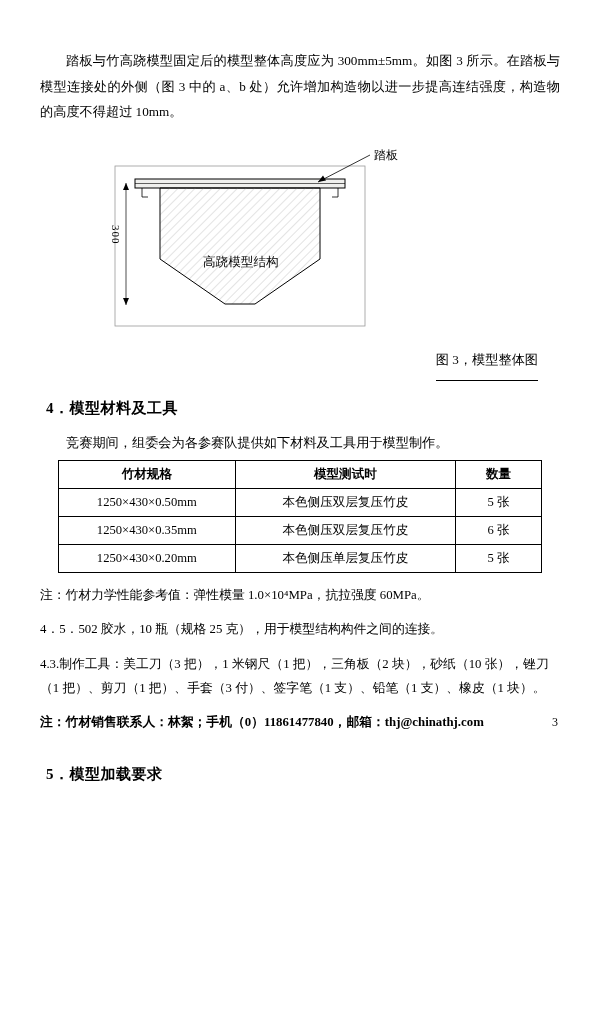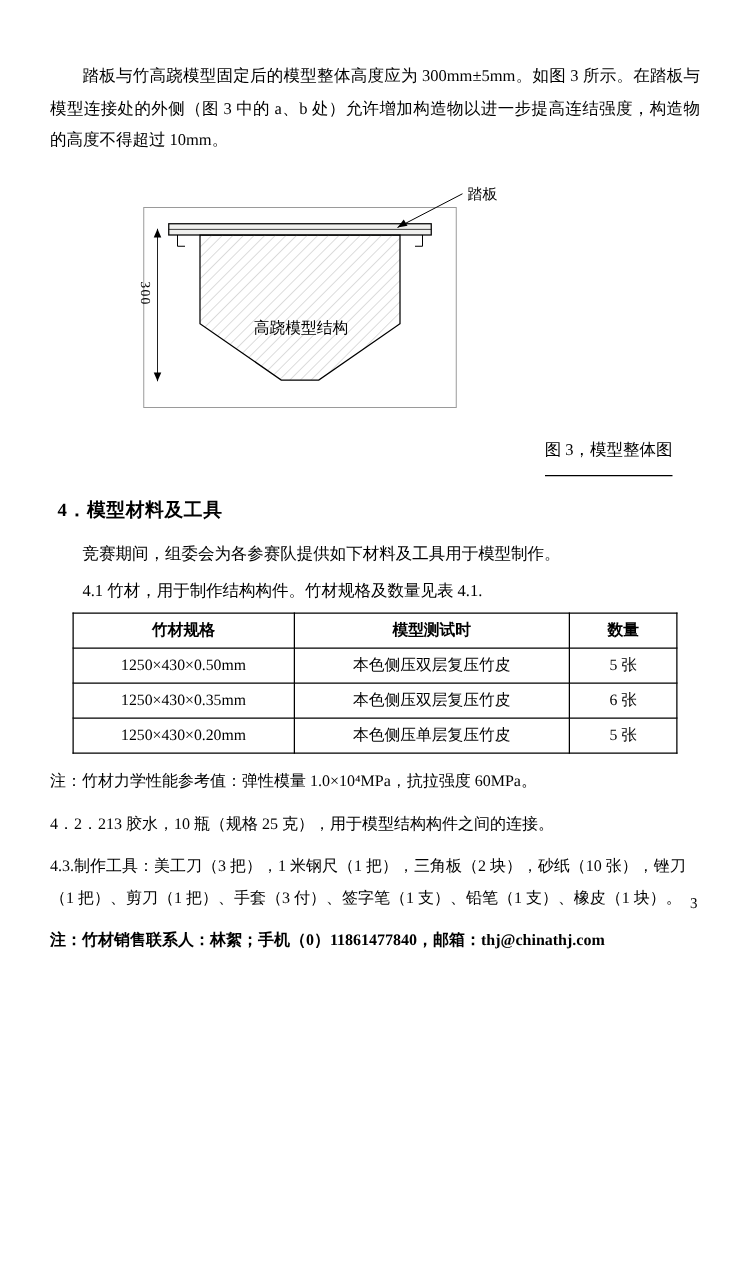--- a/index.html
+++ b/index.html
@@ -159,21 +159,20 @@
       <span class="fig-inner-label" style="left:163px; top:98px;margin-top:17px;">高跷模型结构</span>
     </div>
 
     <div class="fig-caption">
       <span>图 3，模型整体图</span>
     </div>
 
     <h2 class="section">4．模型材料及工具</h2>
 
     <p class="para indent2">竞赛期间，组委会为各参赛队提供如下材料及工具用于模型制作。</p>
-    <p class="para indent2">4.1 竹材，用于制作结构构件。竹材规格及数量见表 4.1.</p>
 
 
     <table class="bamboo">
       <thead>
         <tr>
           <th class="col1">竹材规格</th>
           <th class="col2">模型测试时</th>
           <th class="col3">数量</th>
         </tr>
       </thead>
@@ -190,22 +189,23 @@
         </tr>
         <tr>
           <td>1250×430×0.20mm</td>
           <td>本色侧压单层复压竹皮</td>
           <td>5 张</td>
         </tr>
       </tbody>
     </table>
 
     <p class="note">注：竹材力学性能参考值：弹性模量 1.0×10⁴MPa，抗拉强度 60MPa。</p>
-    <p class="note">4．2．213 胶水，10 瓶（规格 25 克），用于模型结构构件之间的连接。</p>
+    <p class="note">4．5．502 胶水，10 瓶（规格 25 克），用于模型结构构件之间的连接。</p>
     <p class="note">4.3.制作工具：美工刀（3 把），1 米钢尺（1 把），三角板（2 块），砂纸（10 张），锉刀（1 把）、剪刀（1 把）、手套（3 付）、签字笔（1 支）、铅笔（1 支）、橡皮（1 块）。</p>
     <p class="note-normal">注：竹材销售联系人：林絮；手机（0）11861477840，邮箱：thj@chinathj.com</p>
 
+    <h2 class="section" style="margin-top:34px;">5．模型加载要求</h2>
 
 
   </div>
 
   <div class="pagenum">3</div>
 </div>
 
 </body></html>

